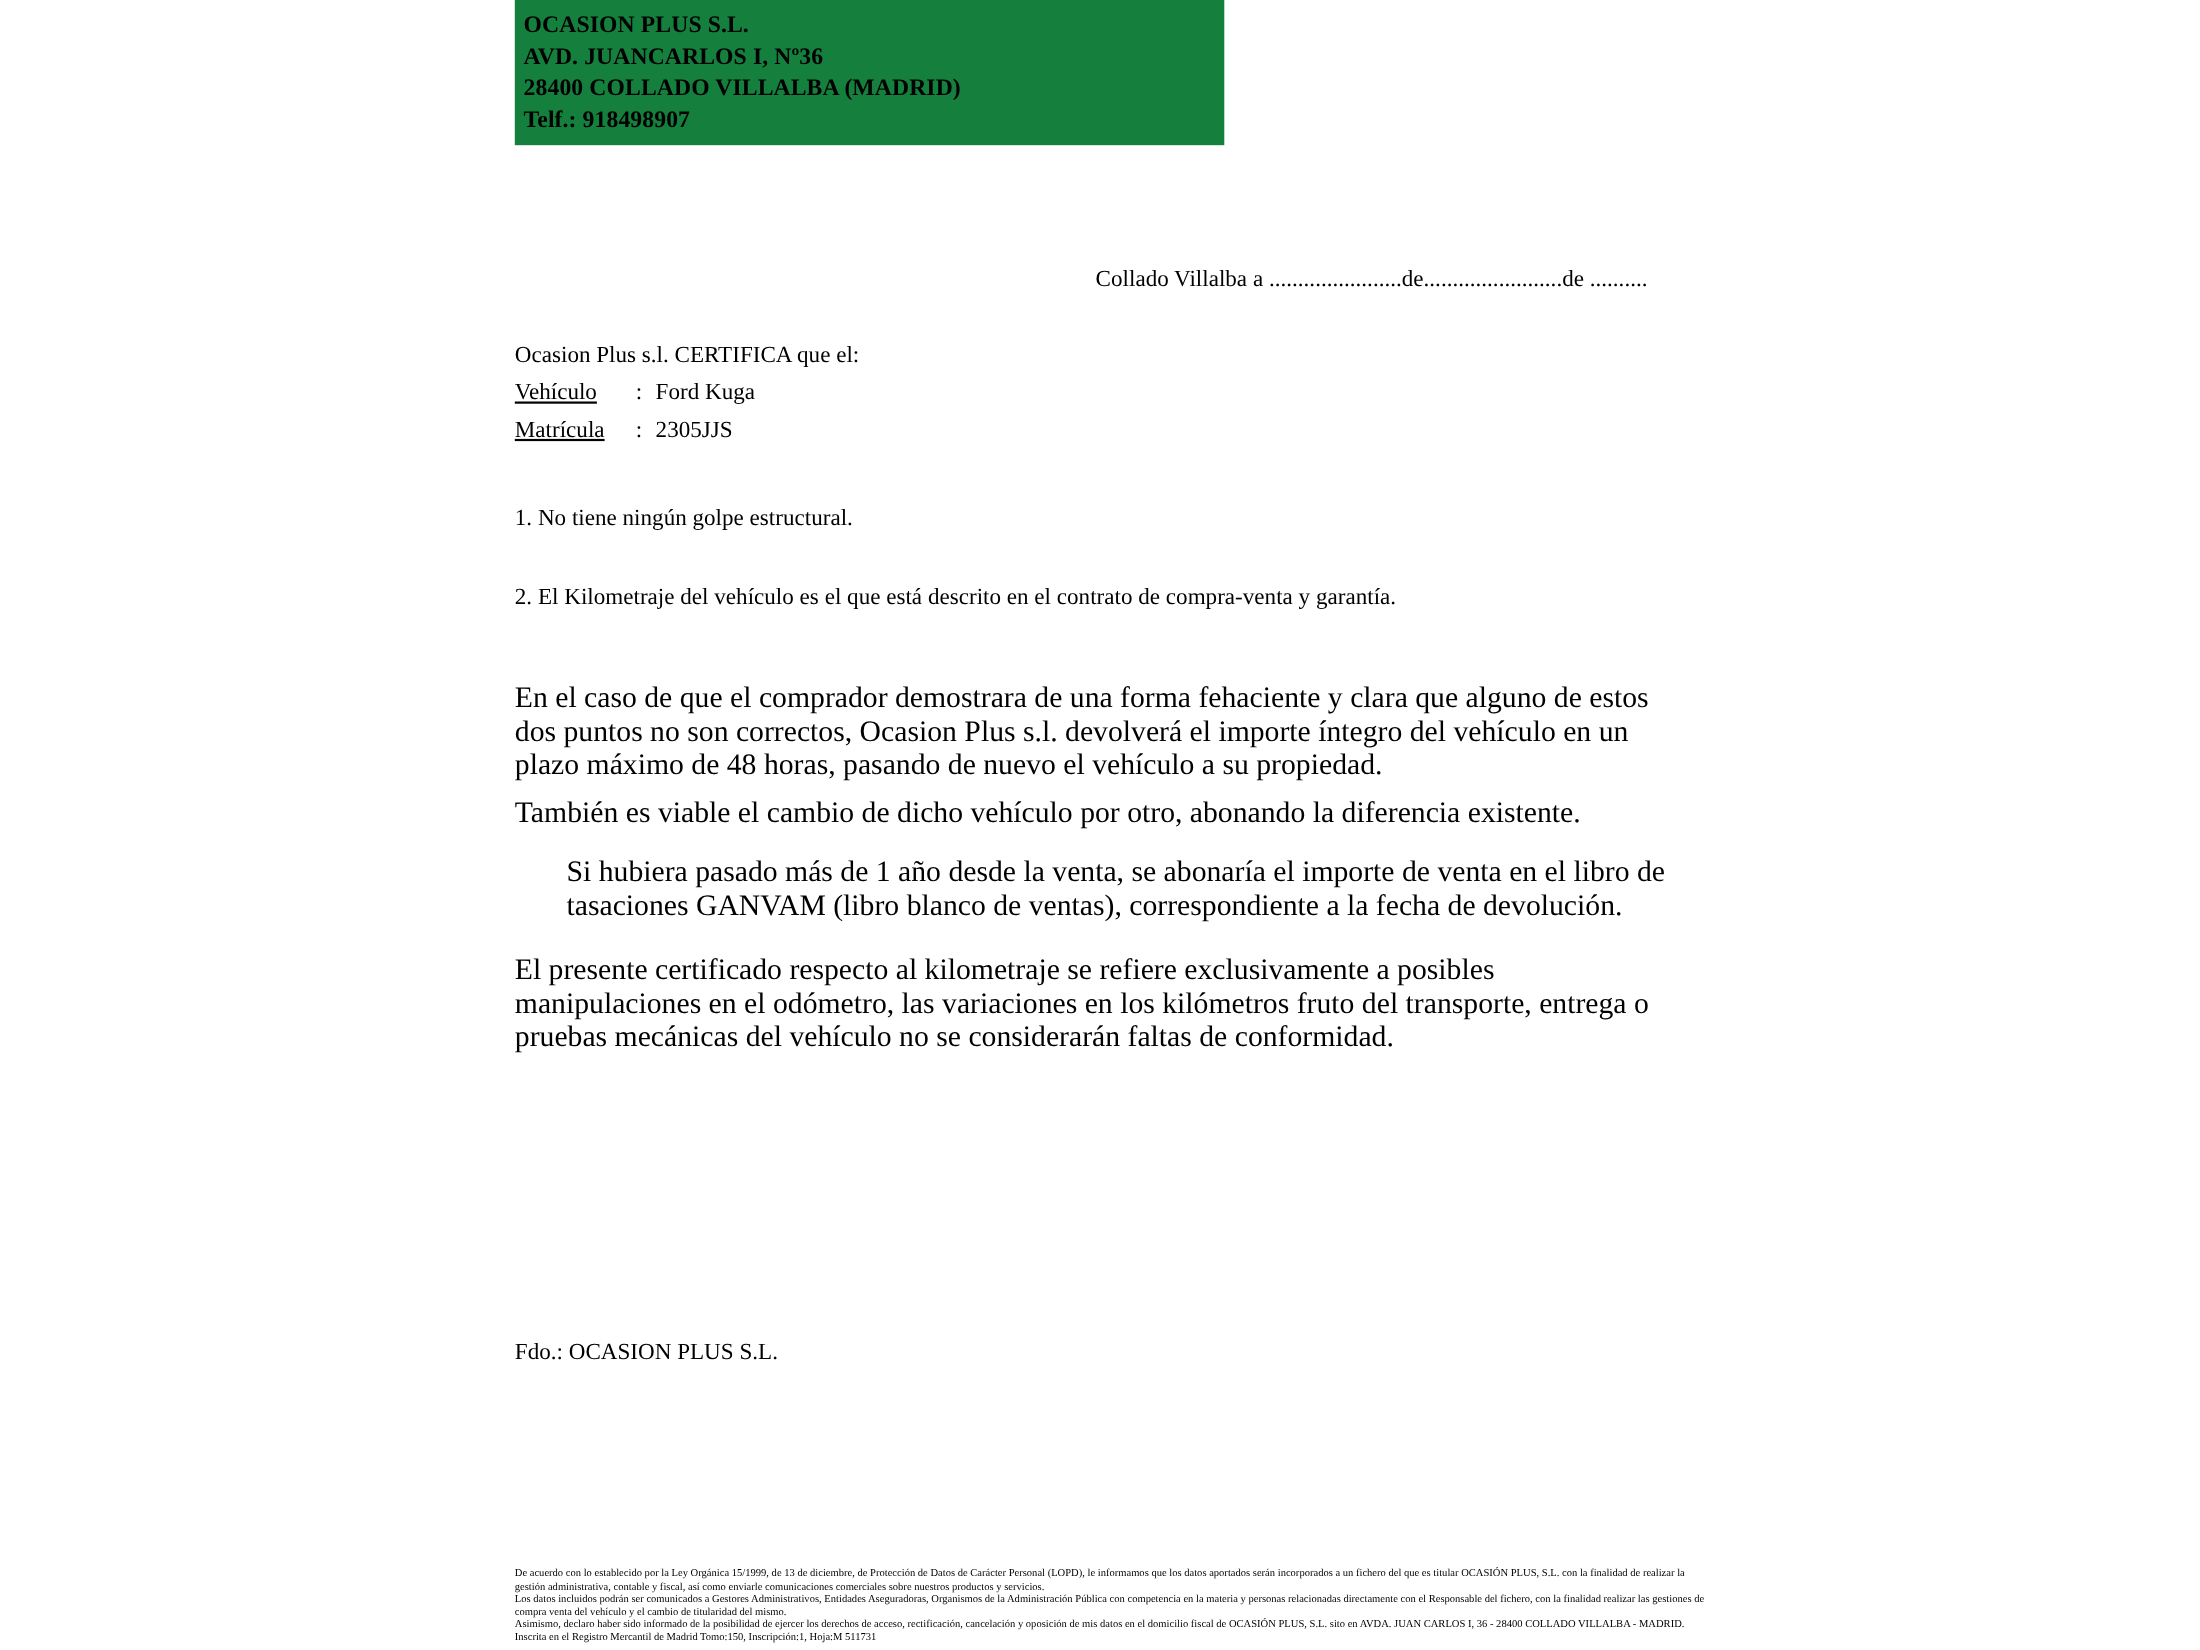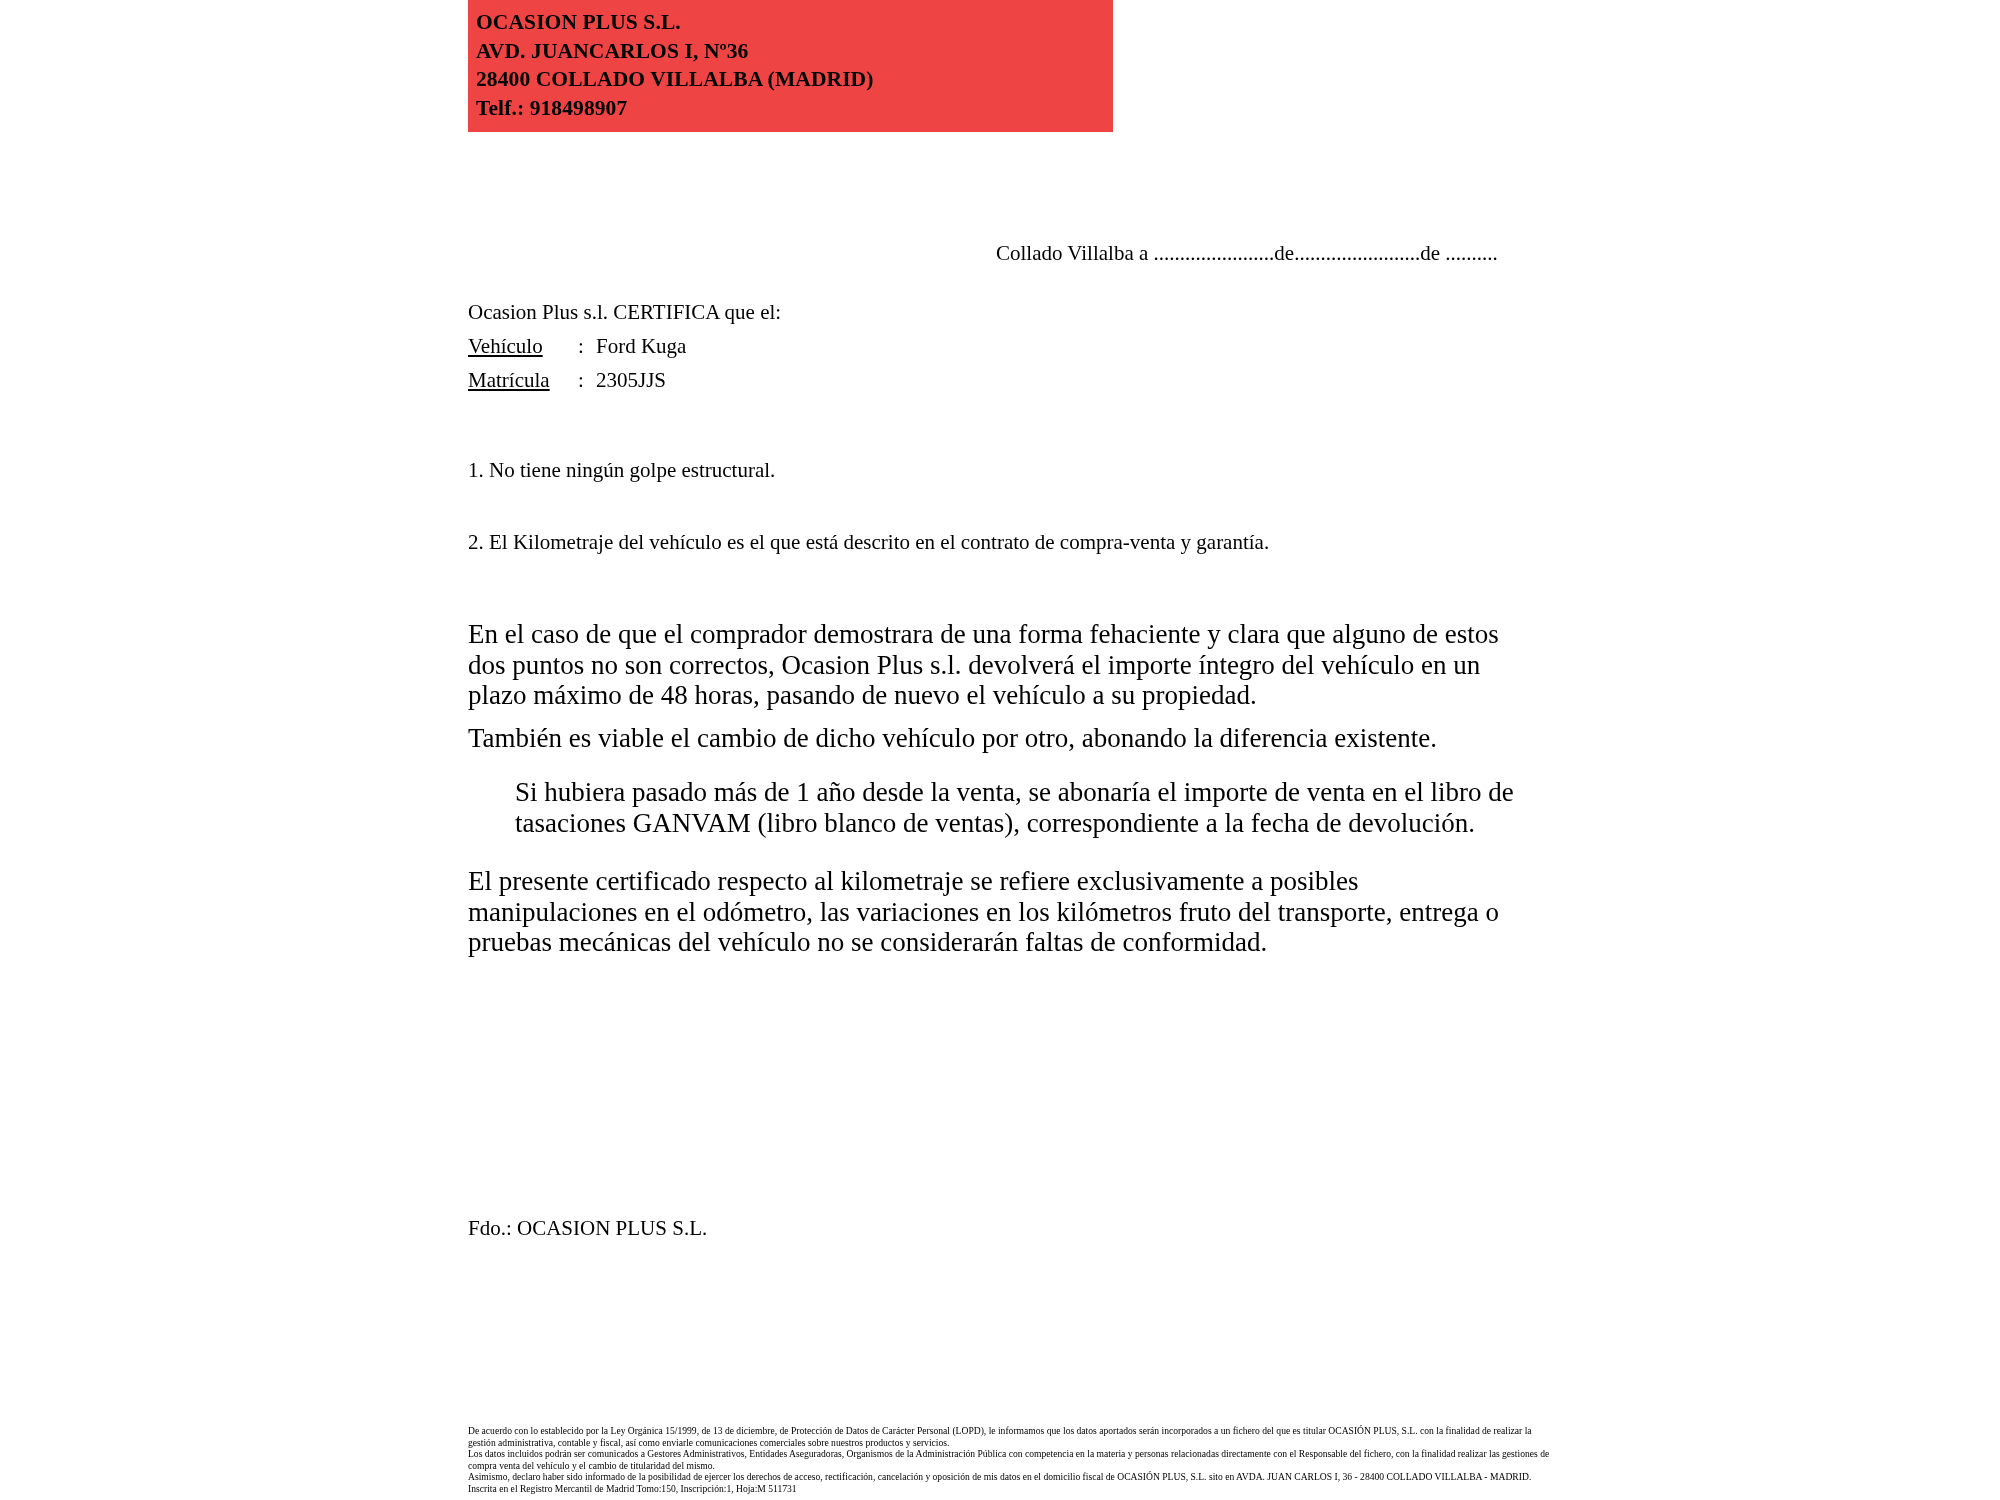--- a/index.html
+++ b/index.html
@@ -23,21 +23,21 @@
     height: 1500px;
     background: #ffffff;
   }
 
   
   .letterhead {
     position: absolute;
     left: 468px;
     top: 0px;
     width: 645px;
-    background: #ef4444;
+    background: #15803d;
     padding: 8px 0 10px 8px;
     box-sizing: border-box;
   }
   .letterhead div {
     font-family: "Liberation Serif", serif;
     font-weight: bold;
     font-size: 21.5px;
     line-height: 28.5px;
     letter-spacing: 0.1px;
     color: #000;
@@ -52,21 +52,21 @@
     font-size: 21px;
     line-height: 26px;
     white-space: nowrap;
     margin-left: 44px;
   }
 
   
   .certifica {
     position: absolute;
     left: 468px;
-    top: 295px;
+    top: 305px;
     font-size: 21px;
     line-height: 34px;
   }
   .cert-row {
     white-space: nowrap;
   }
   .cert-label {
     display: inline-block;
     width: 110px;
     text-decoration: underline;

